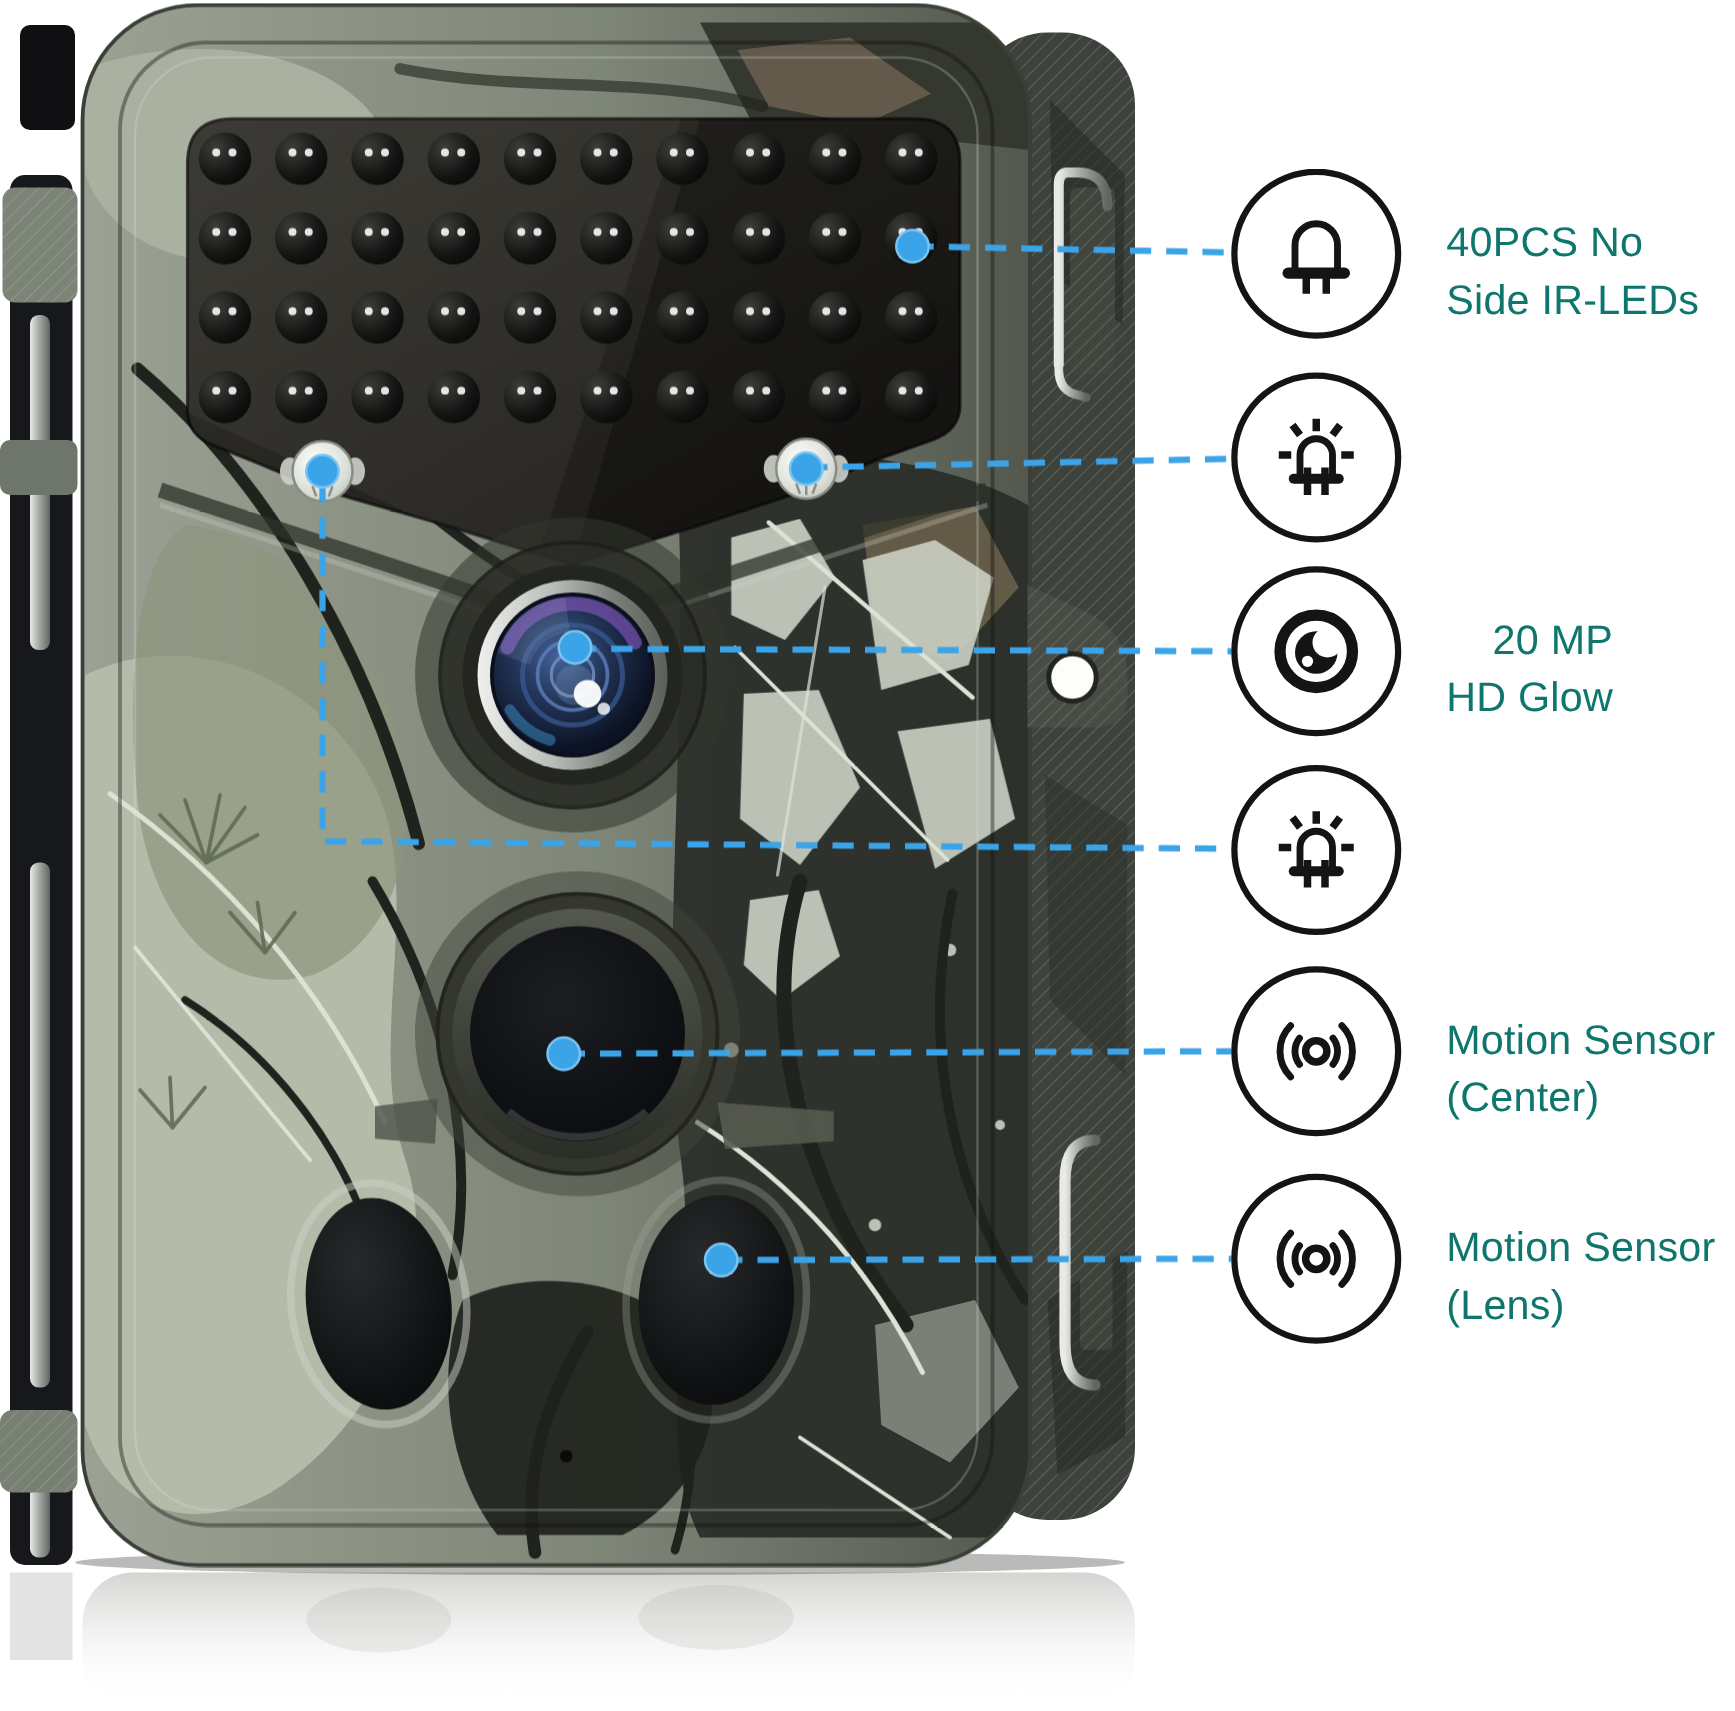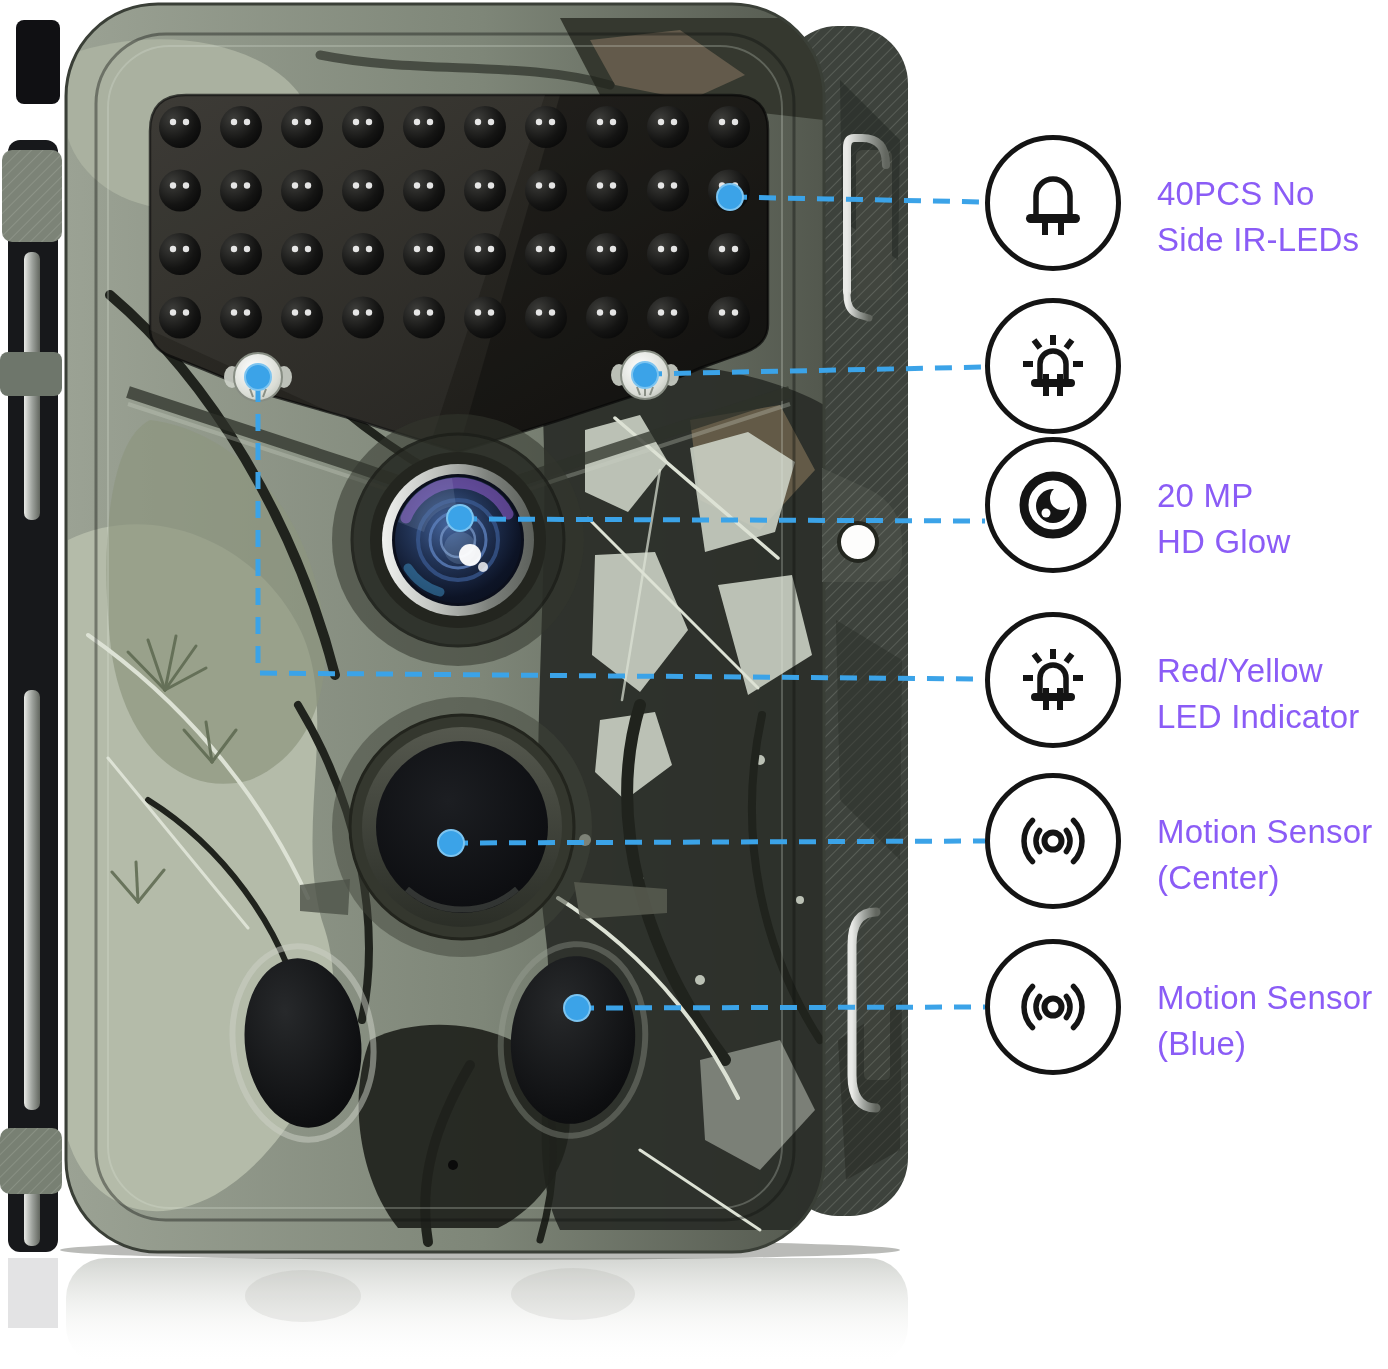--- a/index.html
+++ b/index.html
@@ -3,21 +3,21 @@
 <meta charset="utf-8">
 <style>
   html,body{margin:0;padding:0;background:#ffffff;}
   #stage{position:relative;width:1388px;height:1369px;background:#ffffff;overflow:hidden;
          font-family:"Liberation Sans","DejaVu Sans",sans-serif;}
   #scene{position:absolute;left:0;top:0;}
   .callout{position:absolute;width:400px;height:136px;}
   .c-circle{box-sizing:border-box;width:136px;height:136px;border:5px solid #141414;
             border-radius:50%;background:#ffffff;display:flex;align-items:center;justify-content:center;}
   .c-text{position:absolute;left:172px;top:50%;transform:translateY(calc(-50% + 14px));
-          font-size:33px;line-height:46px;color:#8b5cf6;white-space:nowrap;letter-spacing:.2px;}
+          font-size:33px;line-height:46px;color:#0f766e;white-space:nowrap;letter-spacing:.2px;}
   .c-text div{height:46px;}
 </style>
 </head>
 <body>
 <div id="stage">
 
 <svg id="scene" width="1388" height="1369" viewBox="0 0 1388 1369">
   <defs>
     <linearGradient id="metalGrad" x1="0" y1="0" x2="1" y2="0">
       <stop offset="0" stop-color="#f0f1ef"></stop>
@@ -420,21 +420,21 @@
   <div class="c-circle">
     <svg width="80" height="80" viewBox="-40 -40 80 80" fill="none" stroke="#141414" stroke-width="5.5">
       <path d="M -7 8 L -7 30 M 7 8 L 7 30" stroke-width="6"></path>
       <rect x="-22" y="13" width="44" height="8" rx="4" fill="#141414" stroke="none"></rect>
       <path d="M -13 14 L -13 -2 A 13 13 0 0 1 13 -2 L 13 14"></path>
       <path d="M 0 -31 L 0 -21 M -19 -26 L -13 -18 M 19 -26 L 13 -18 M -30 -2 L -20 -2 M 30 -2 L 20 -2" stroke-width="6"></path>
     </svg>
   </div>
 </div>
 
-<div class="callout" style="left:985px;top:437px;">
+<div class="callout" style="left:985px;top:453px;text-align:right;">
   <div class="c-circle">
     <svg width="80" height="80" viewBox="-40 -40 80 80">
       <circle r="29" fill="none" stroke="#141414" stroke-width="9"></circle>
       <circle r="17" cx="0" cy="1" fill="#141414"></circle>
       <circle cx="9" cy="-7" r="12" fill="#ffffff"></circle>
       <circle cx="-7" cy="8" r="4.5" fill="#ffffff"></circle>
     </svg>
   </div>
   <div class="c-text">
     <div>20 MP</div>
@@ -443,24 +443,20 @@
 </div>
 
 <div class="callout" style="left:985px;top:612px;">
   <div class="c-circle">
     <svg width="80" height="80" viewBox="-40 -40 80 80" fill="none" stroke="#141414" stroke-width="5.5">
       <path d="M -7 8 L -7 30 M 7 8 L 7 30" stroke-width="6"></path>
       <rect x="-22" y="13" width="44" height="8" rx="4" fill="#141414" stroke="none"></rect>
       <path d="M -13 14 L -13 -2 A 13 13 0 0 1 13 -2 L 13 14"></path>
       <path d="M 0 -31 L 0 -21 M -19 -26 L -13 -18 M 19 -26 L 13 -18 M -30 -2 L -20 -2 M 30 -2 L 20 -2" stroke-width="6"></path>
     </svg>
-  </div>
-  <div class="c-text">
-    <div>Red/Yellow</div>
-    <div>LED Indicator</div>
   </div>
 </div>
 
 <div class="callout" style="left:985px;top:773px;">
   <div class="c-circle">
     <svg width="80" height="80" viewBox="-40 -40 80 80" fill="none" stroke="#141414" stroke-width="5.5" stroke-linecap="round">
       <circle r="8.5" stroke-width="6"></circle>
       <path d="M 13.4 -10.5 A 17 17 0 0 1 13.4 10.5"></path>
       <path d="M -13.4 -10.5 A 17 17 0 0 0 -13.4 10.5"></path>
       <path d="M 20.5 -20.5 A 29 29 0 0 1 20.5 20.5"></path>
@@ -478,17 +474,17 @@
     <svg width="80" height="80" viewBox="-40 -40 80 80" fill="none" stroke="#141414" stroke-width="5.5" stroke-linecap="round">
       <circle r="8.5" stroke-width="6"></circle>
       <path d="M 13.4 -10.5 A 17 17 0 0 1 13.4 10.5"></path>
       <path d="M -13.4 -10.5 A 17 17 0 0 0 -13.4 10.5"></path>
       <path d="M 20.5 -20.5 A 29 29 0 0 1 20.5 20.5"></path>
       <path d="M -20.5 -20.5 A 29 29 0 0 0 -20.5 20.5"></path>
     </svg>
   </div>
   <div class="c-text">
     <div>Motion Sensor</div>
-    <div>(Blue)</div>
+    <div>(Lens)</div>
   </div>
 </div>
 
 </div>
 
 </body></html>

